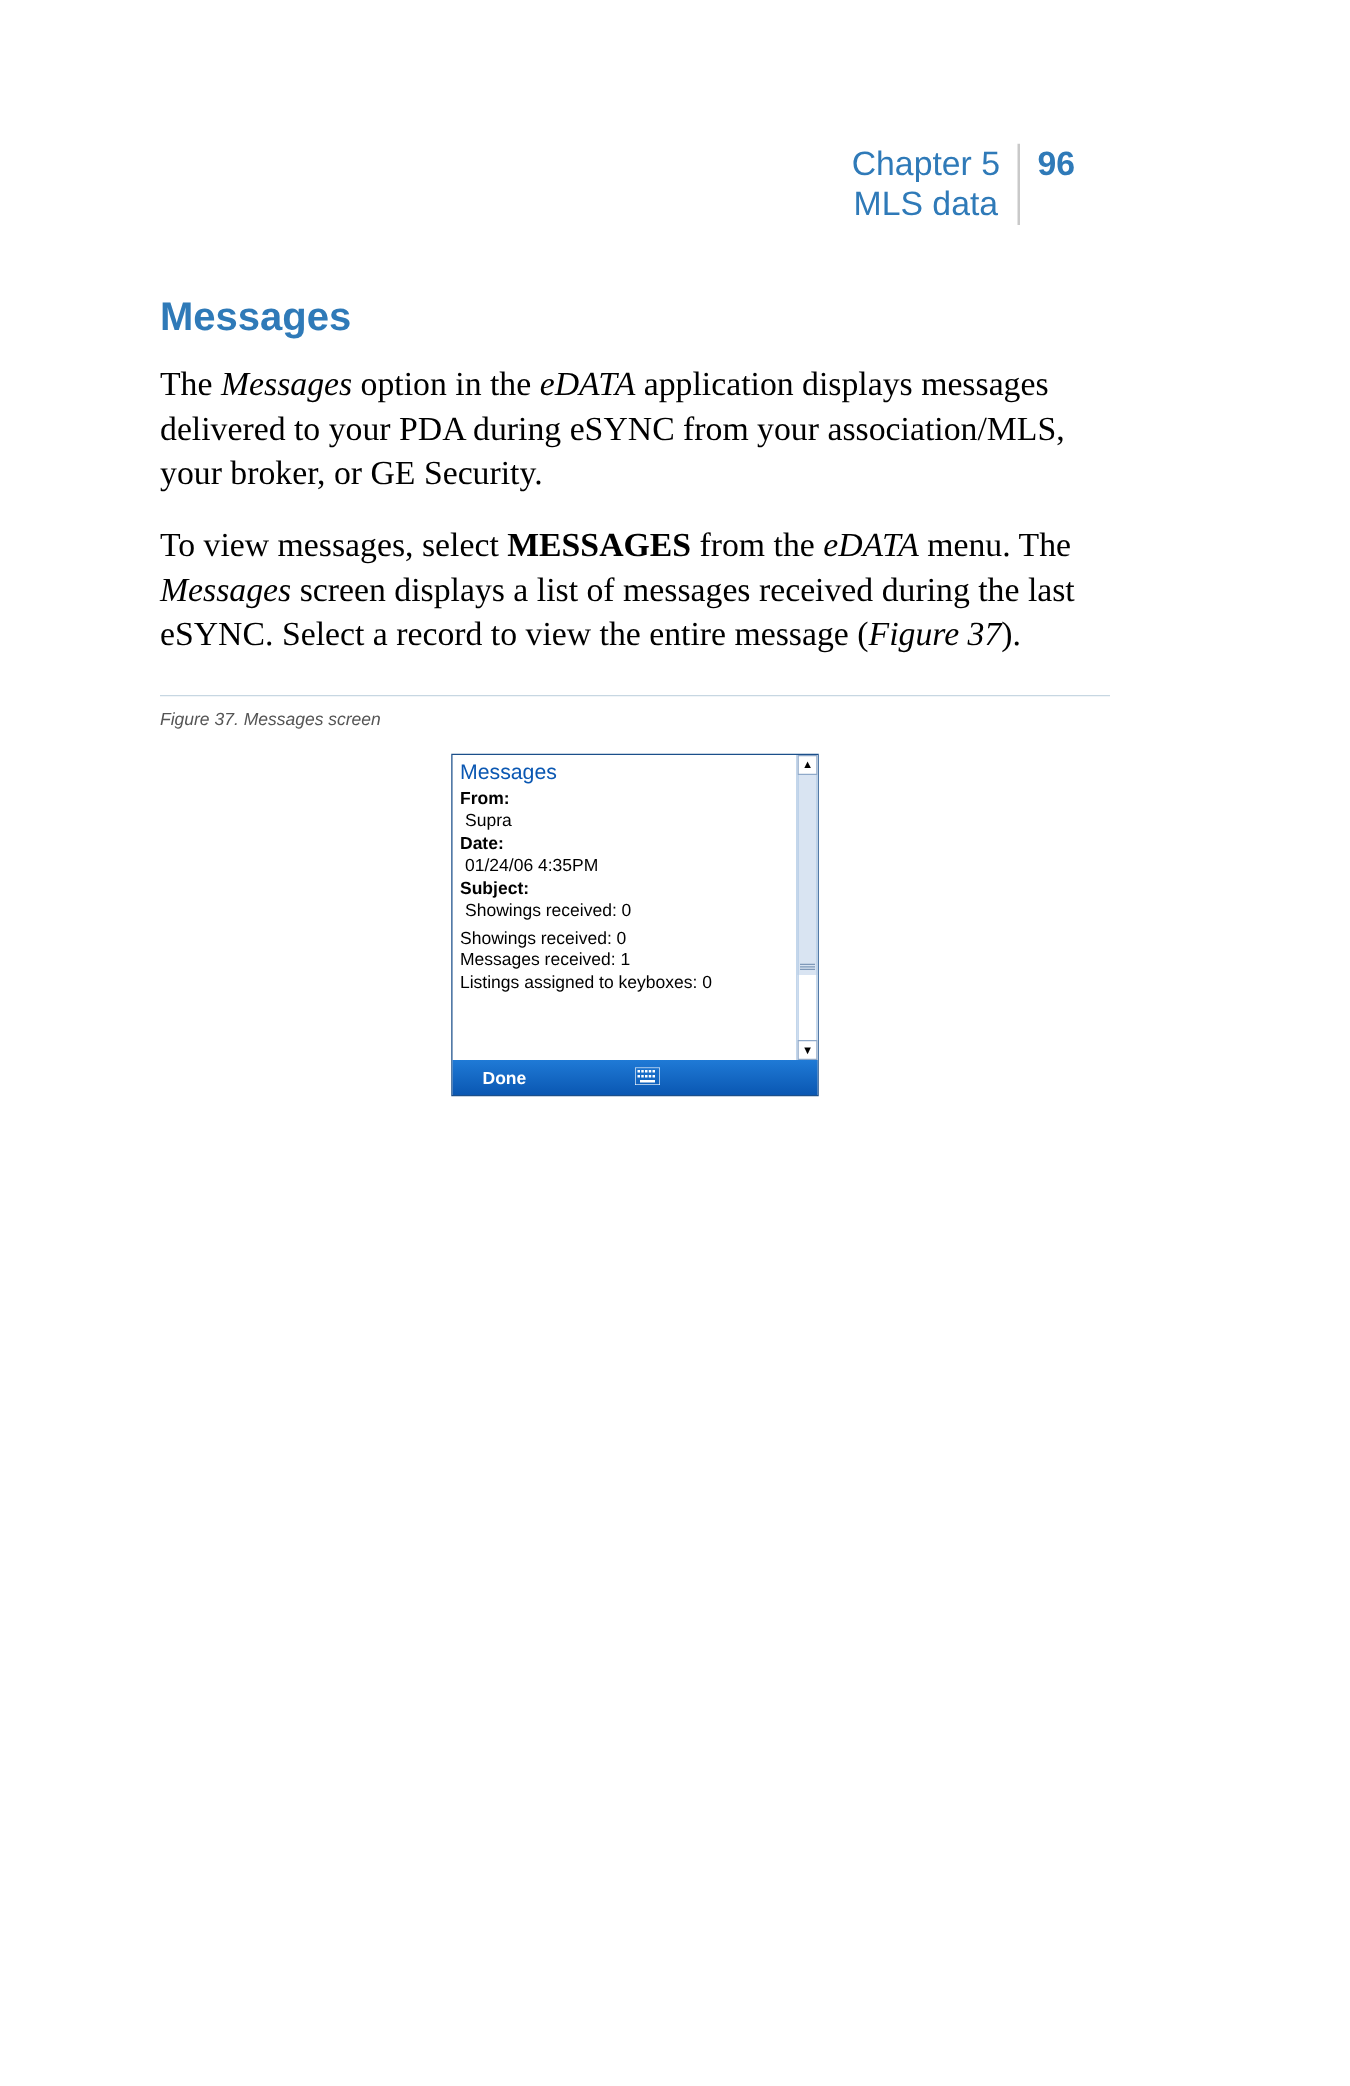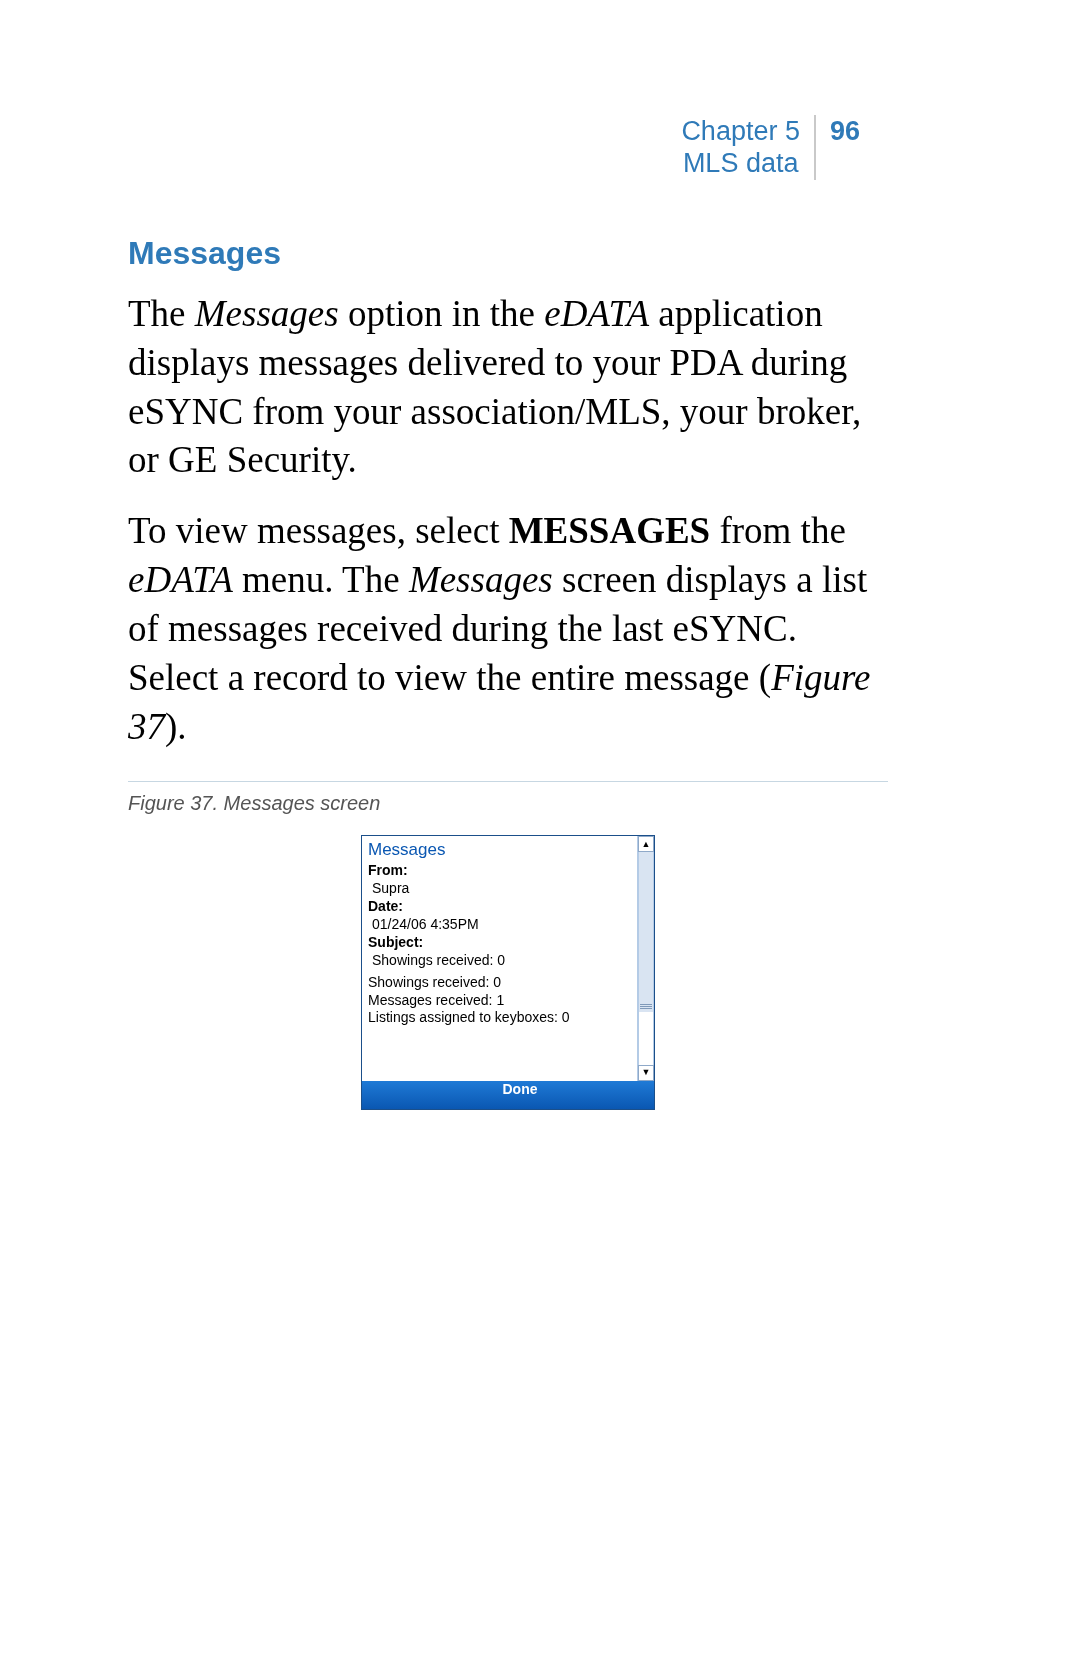--- a/index.html
+++ b/index.html
@@ -48,35 +48,35 @@
     width: 760px;
   }
   .section-heading {
     font-family: Arial, Helvetica, sans-serif;
     font-weight: bold;
     font-size: 32px;
     color: #2f7ab8;
     margin-bottom: 18px;
   }
   .body-text {
-    font-size: 37px;
+    font-size: 27px;
     line-height: 1.32;
     margin-bottom: 22px;
   }
   .body-text .italic { font-style: italic; }
   .body-text .bold { font-weight: bold; }
   .fig-sep {
     border-top: 1px solid #c7d7e2;
     margin-top: 30px;
     margin-bottom: 10px;
   }
   .fig-caption {
     font-family: Arial, Helvetica, sans-serif;
     font-style: italic;
-    font-size: 20px;
+    font-size: 14px;
     color: #555;
     margin-bottom: 20px;
   }
   
   .pda {
     width: 292px;
     margin: 0 auto;
     border: 1px solid #1b4f8a;
     font-family: Tahoma, Arial, sans-serif;
     font-size: 14px;
@@ -141,21 +141,21 @@
   .sb-notch {
     position:absolute; right:1px; bottom:0; width:12px; height:12px;
     display:flex; flex-direction:column; justify-content:center; gap:1px;
   }
   .sb-notch div{ height:1px; background:#7f99b9; }
   .sb-track-bot { flex:1; background:#fff; border:1px solid #b4cbe6; border-top:none; border-bottom:none; box-sizing:border-box;}
   .pda-bottombar {
     height: 28px;
     background: linear-gradient(#1f7ad6, #0a57b2);
     display:flex; align-items:center;
-    color:#fff; font-weight:bold; font-size:14px;flex-direction:column;
+    color:#fff; font-weight:bold; font-size:14px;
   }
   .pda-done { padding-left: 24px; flex:0 0 120px; }
   .pda-kbd { width:24px; text-align:center; }
 </style>
 </head>
 <body>
 
 <div class="page">
 
   <div class="header-block">

